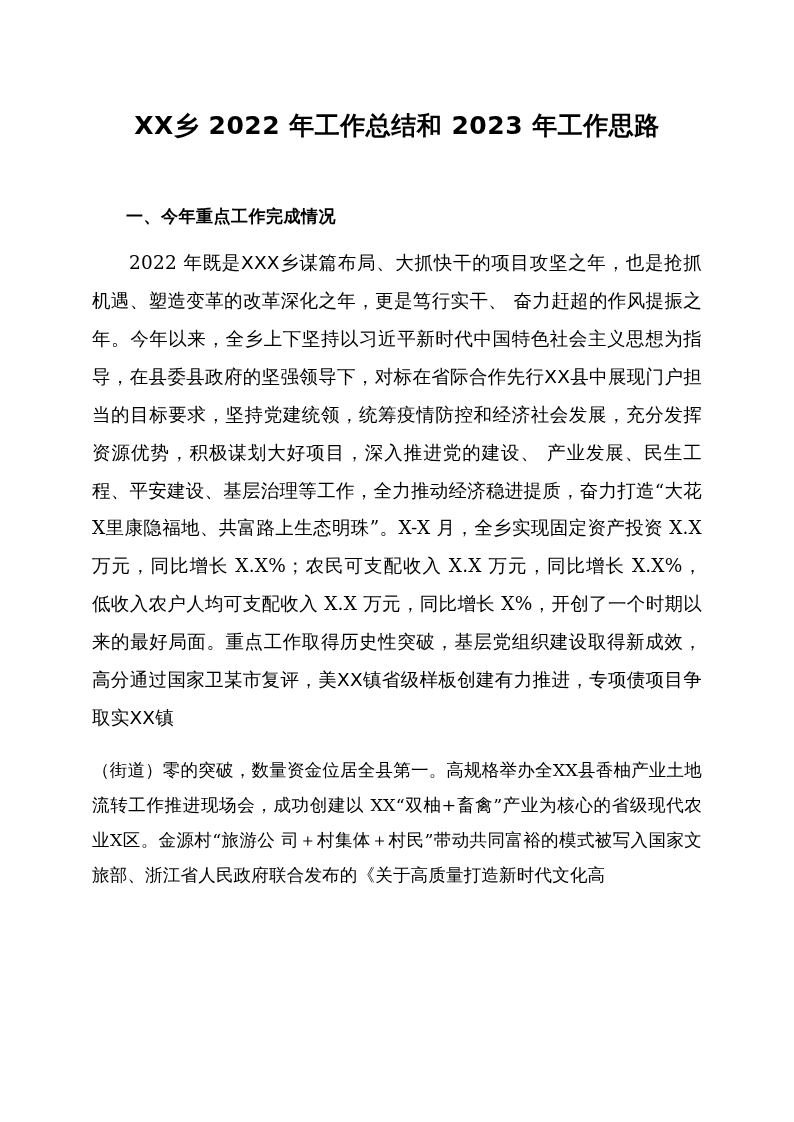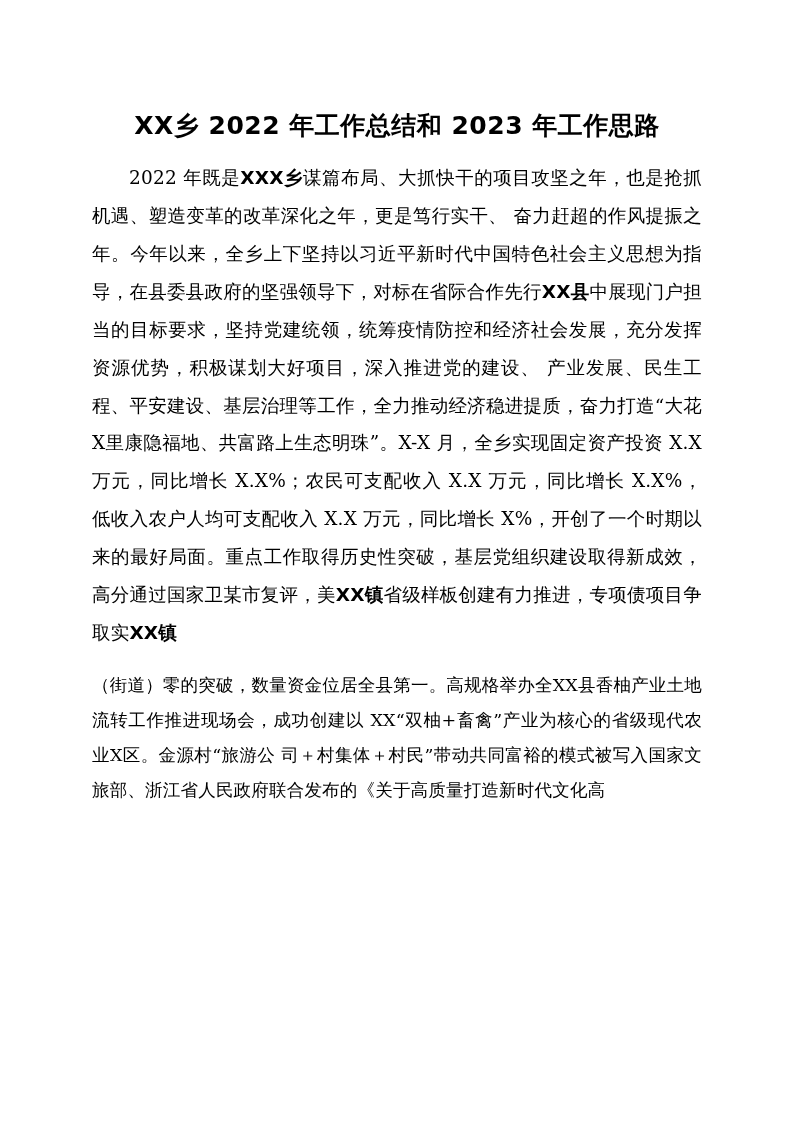--- a/index.html
+++ b/index.html
@@ -49,28 +49,29 @@
     letter-spacing: 0.2px;
   }
   .para-two {
     font-size: 17.5px;
     line-height: 2.0;
     text-indent: 0;
     margin-top: 16px;
   }
   b, .bold {
     font-family: "DejaVu Sans", "Liberation Sans", sans-serif;
-    font-weight: 700;
+    font-weight: 400;
   }
 </style>
 </head>
 <body>
 
 <div class="page">
 
   <h1 class="doc-title">XX乡 2022 年工作总结和 2023 年工作思路</h1>
 
+  <h2 class="section-heading">一、今年重点工作完成情况</h2>
 
   <p class="body-para"><span>2022 年既是</span><b>XXX乡</b><span>谋篇布局、大抓快干的项目攻坚之年，也是抢抓机遇、塑造变革的改革深化之年，更是笃行实干、 奋力赶超的作风提振之年。今年以来，全乡上下坚持以习近平新时代中国特色社会主义思想为指导，在县委县政府的坚强领导下，对标在省际合作先行</span><b>XX县</b><span>中展现门户担当的目标要求，坚持党建统领，统筹疫情防控和经济社会发展，充分发挥资源优势，积极谋划大好项目，深入推进党的建设、 产业发展、民生工程、平安建设、基层治理等工作，全力推动经济稳进提质，奋力打造“大花X里康隐福地、共富路上生态明珠”。X-X 月，全乡实现固定资产投资 X.X 万元，同比增长 X.X%；农民可支配收入 X.X 万元，同比增长 X.X%， 低收入农户人均可支配收入 X.X 万元，同比增长 X%，开创了一个时期以来的最好局面。重点工作取得历史性突破，基层党组织建设取得新成效，高分通过国家卫某市复评，美</span><b>XX镇</b><span>省级样板创建有力推进，专项债项目争取实</span><b>XX镇</b></p>
 
   <p class="body-para para-two">（街道）零的突破，数量资金位居全县第一。高规格举办全XX县香柚产业土地流转工作推进现场会，成功创建以 XX“双柚+畜禽”产业为核心的省级现代农业X区。金源村“旅游公 司＋村集体＋村民”带动共同富裕的模式被写入国家文旅部、浙江省人民政府联合发布的《关于高质量打造新时代文化高</p>
 
 </div>
 
 </body></html>

